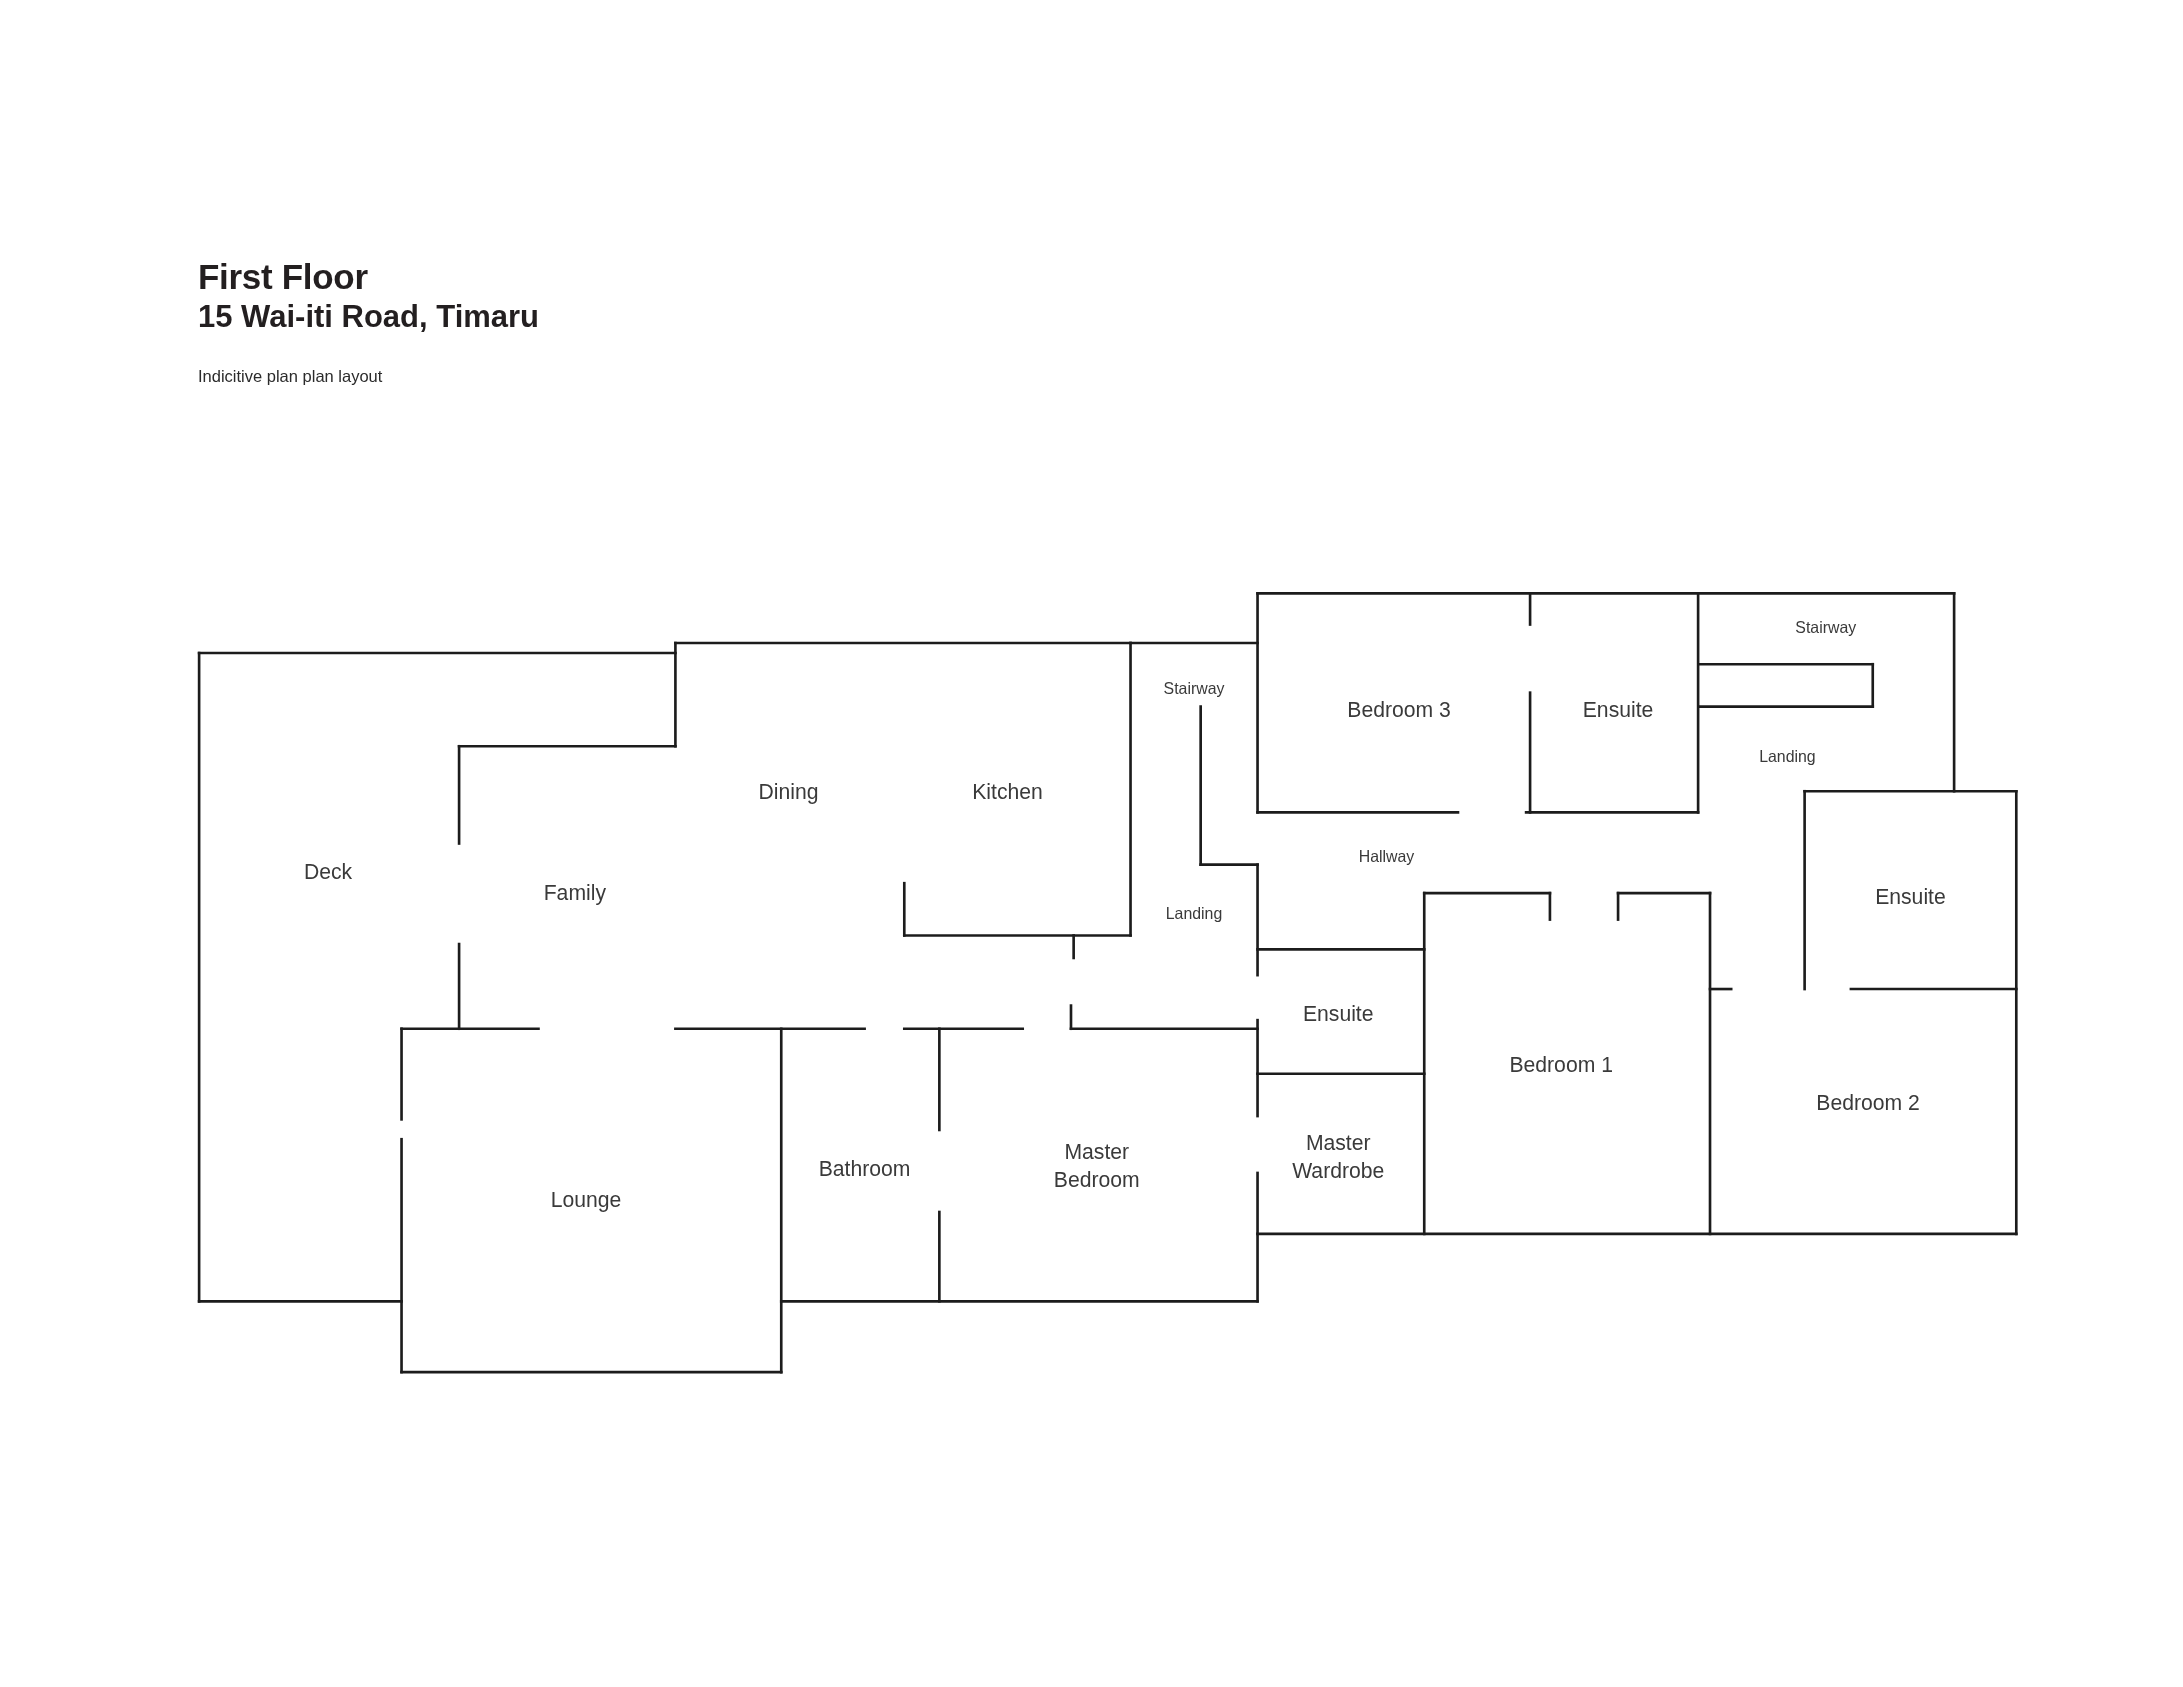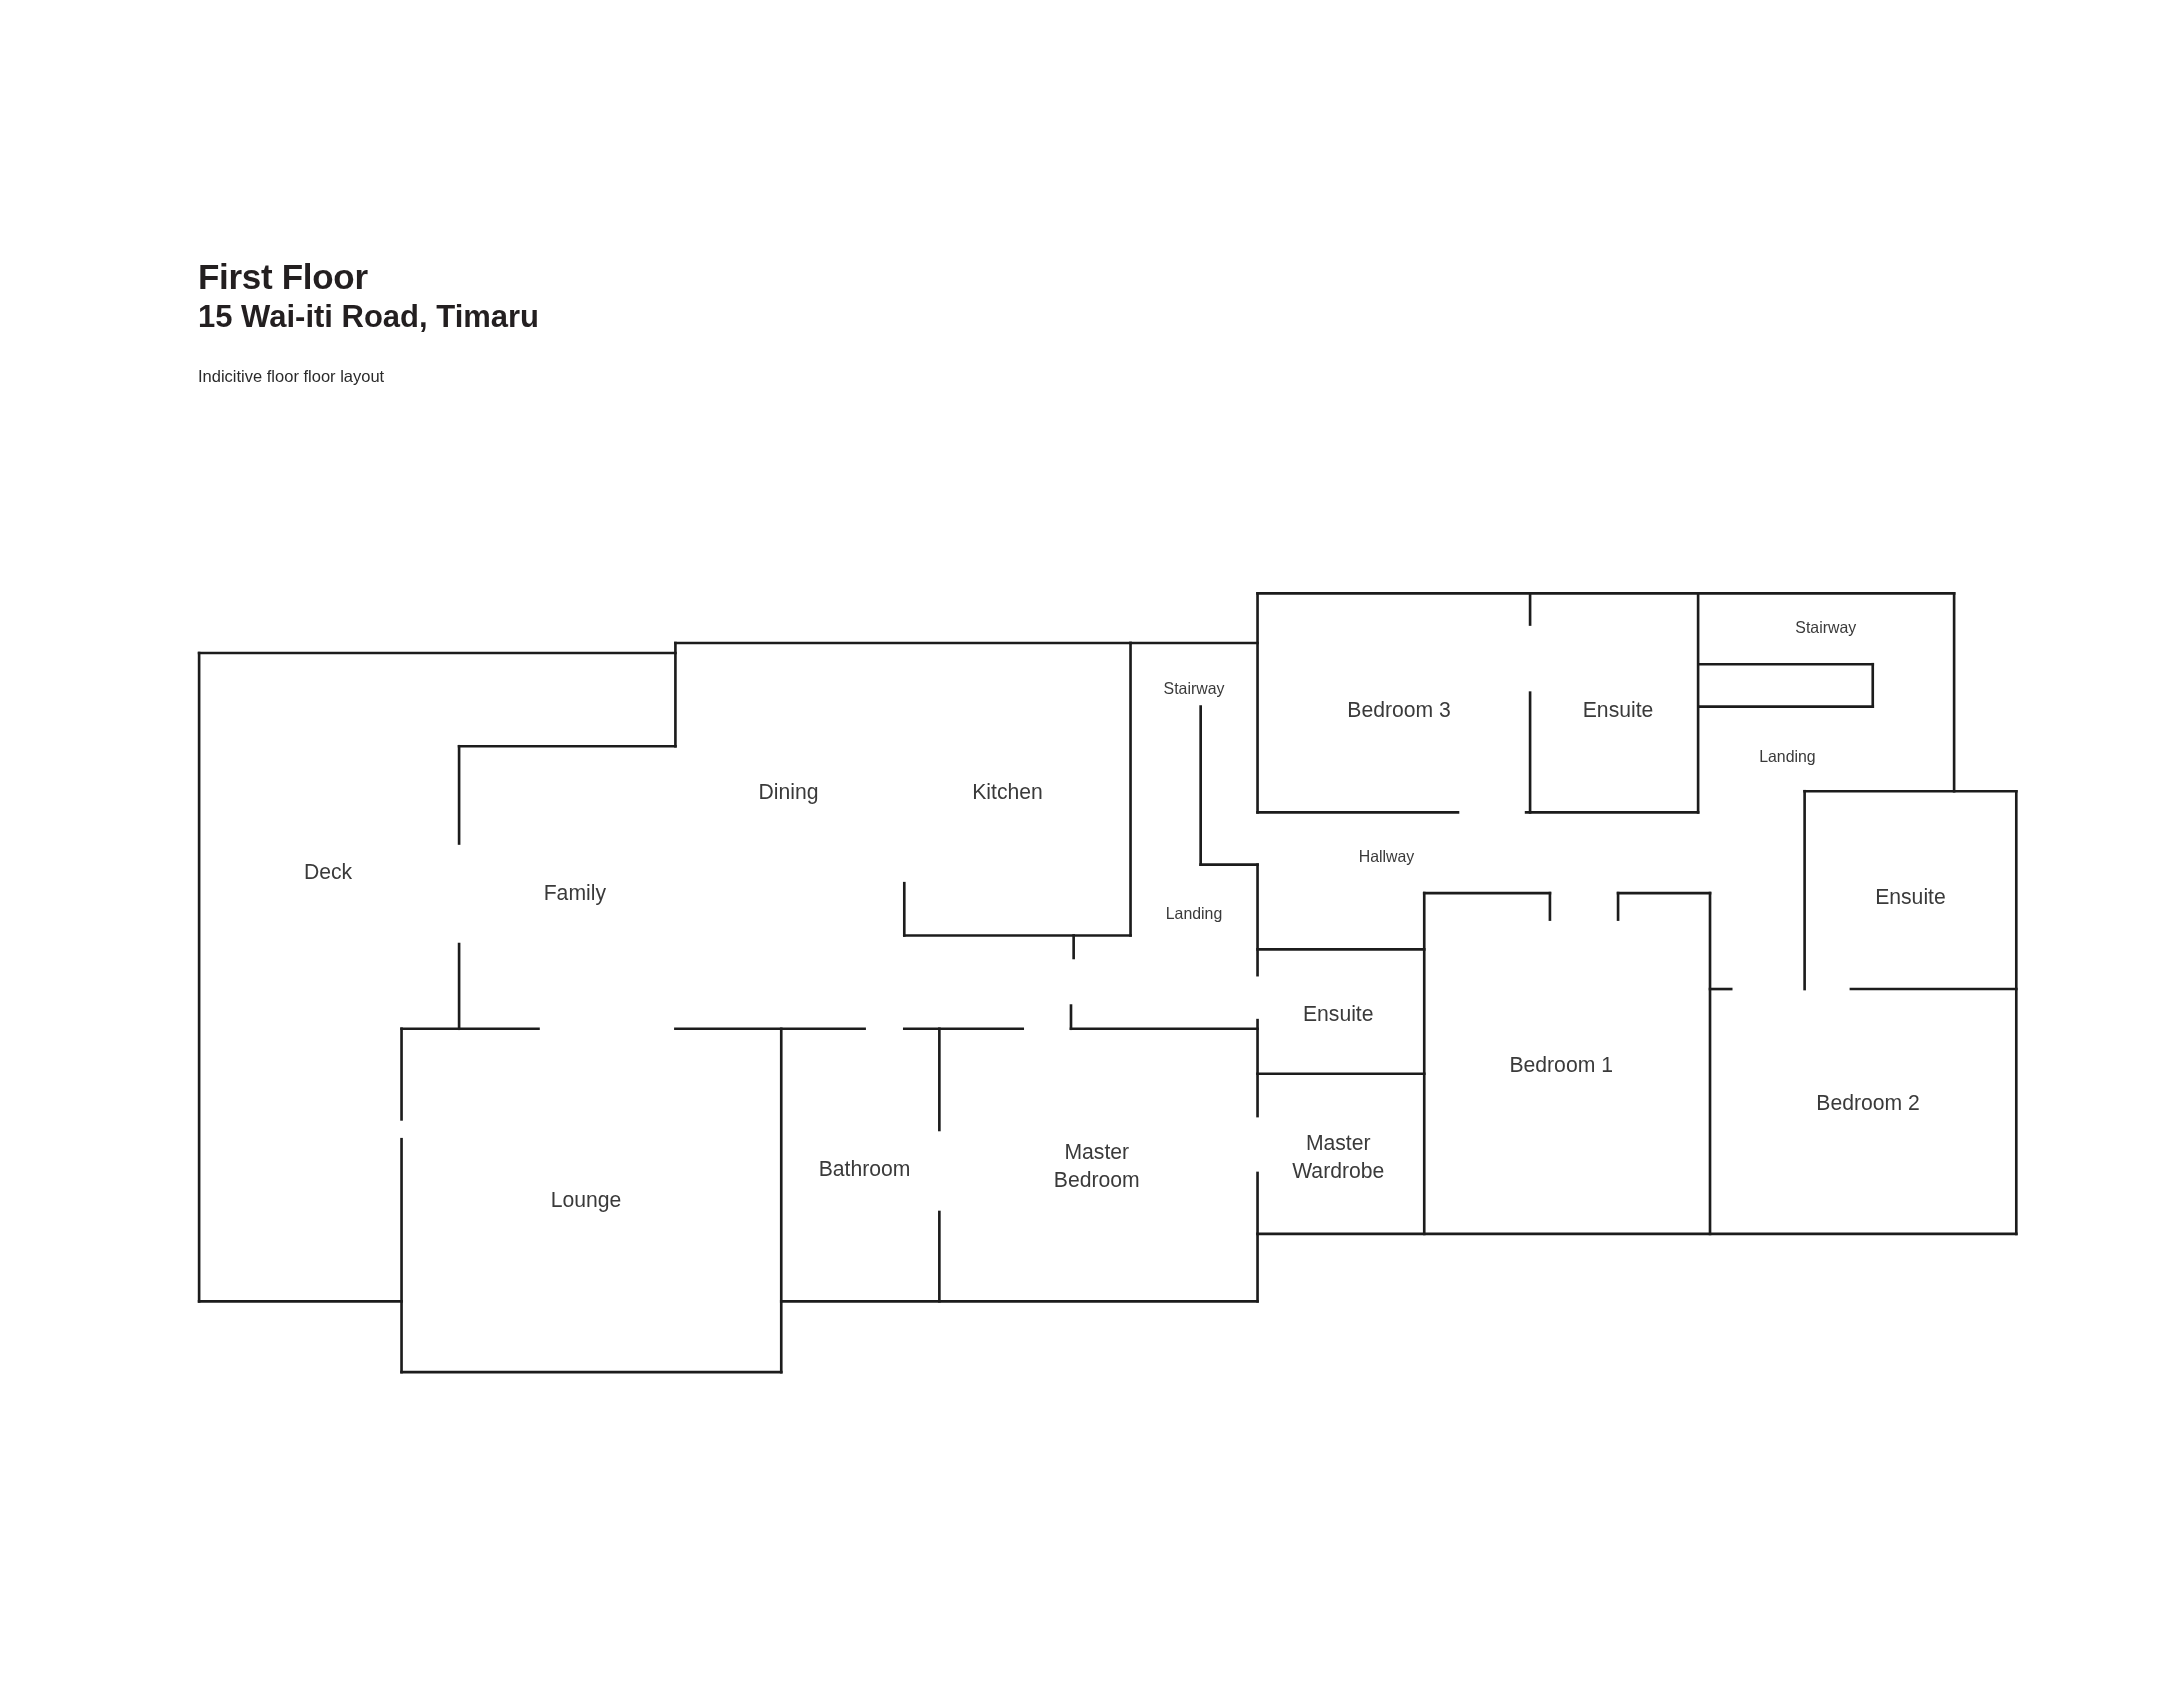--- a/index.html
+++ b/index.html
@@ -56,21 +56,21 @@
   }
 </style>
 </head>
 <body>
 
 <div class="page">
 
   <div class="header">
     <h1>First Floor</h1>
     <h2>15 Wai-iti Road, Timaru</h2>
-    <p>Indicitive floor floor layout</p>
+    <p>Indicitive plan plan layout</p>
   </div>
 
   <svg class="floorplan" viewBox="0 0 3300 2550" preserveAspectRatio="none" xmlns="http://www.w3.org/2000/svg">
     <g fill="none" stroke-linecap="square" stroke="#1c1c1c" stroke-width="4">
         <line x1="301" y1="987" x2="1021" y2="987"></line>
         <line x1="301" y1="987" x2="301" y2="1967"></line>
         <line x1="301" y1="1967" x2="607" y2="1967"></line>
         <line x1="694" y1="1128" x2="1021" y2="1128"></line>
         <line x1="694" y1="1128" x2="694" y2="1275"></line>
         <line x1="694" y1="1427" x2="694" y2="1555"></line>

